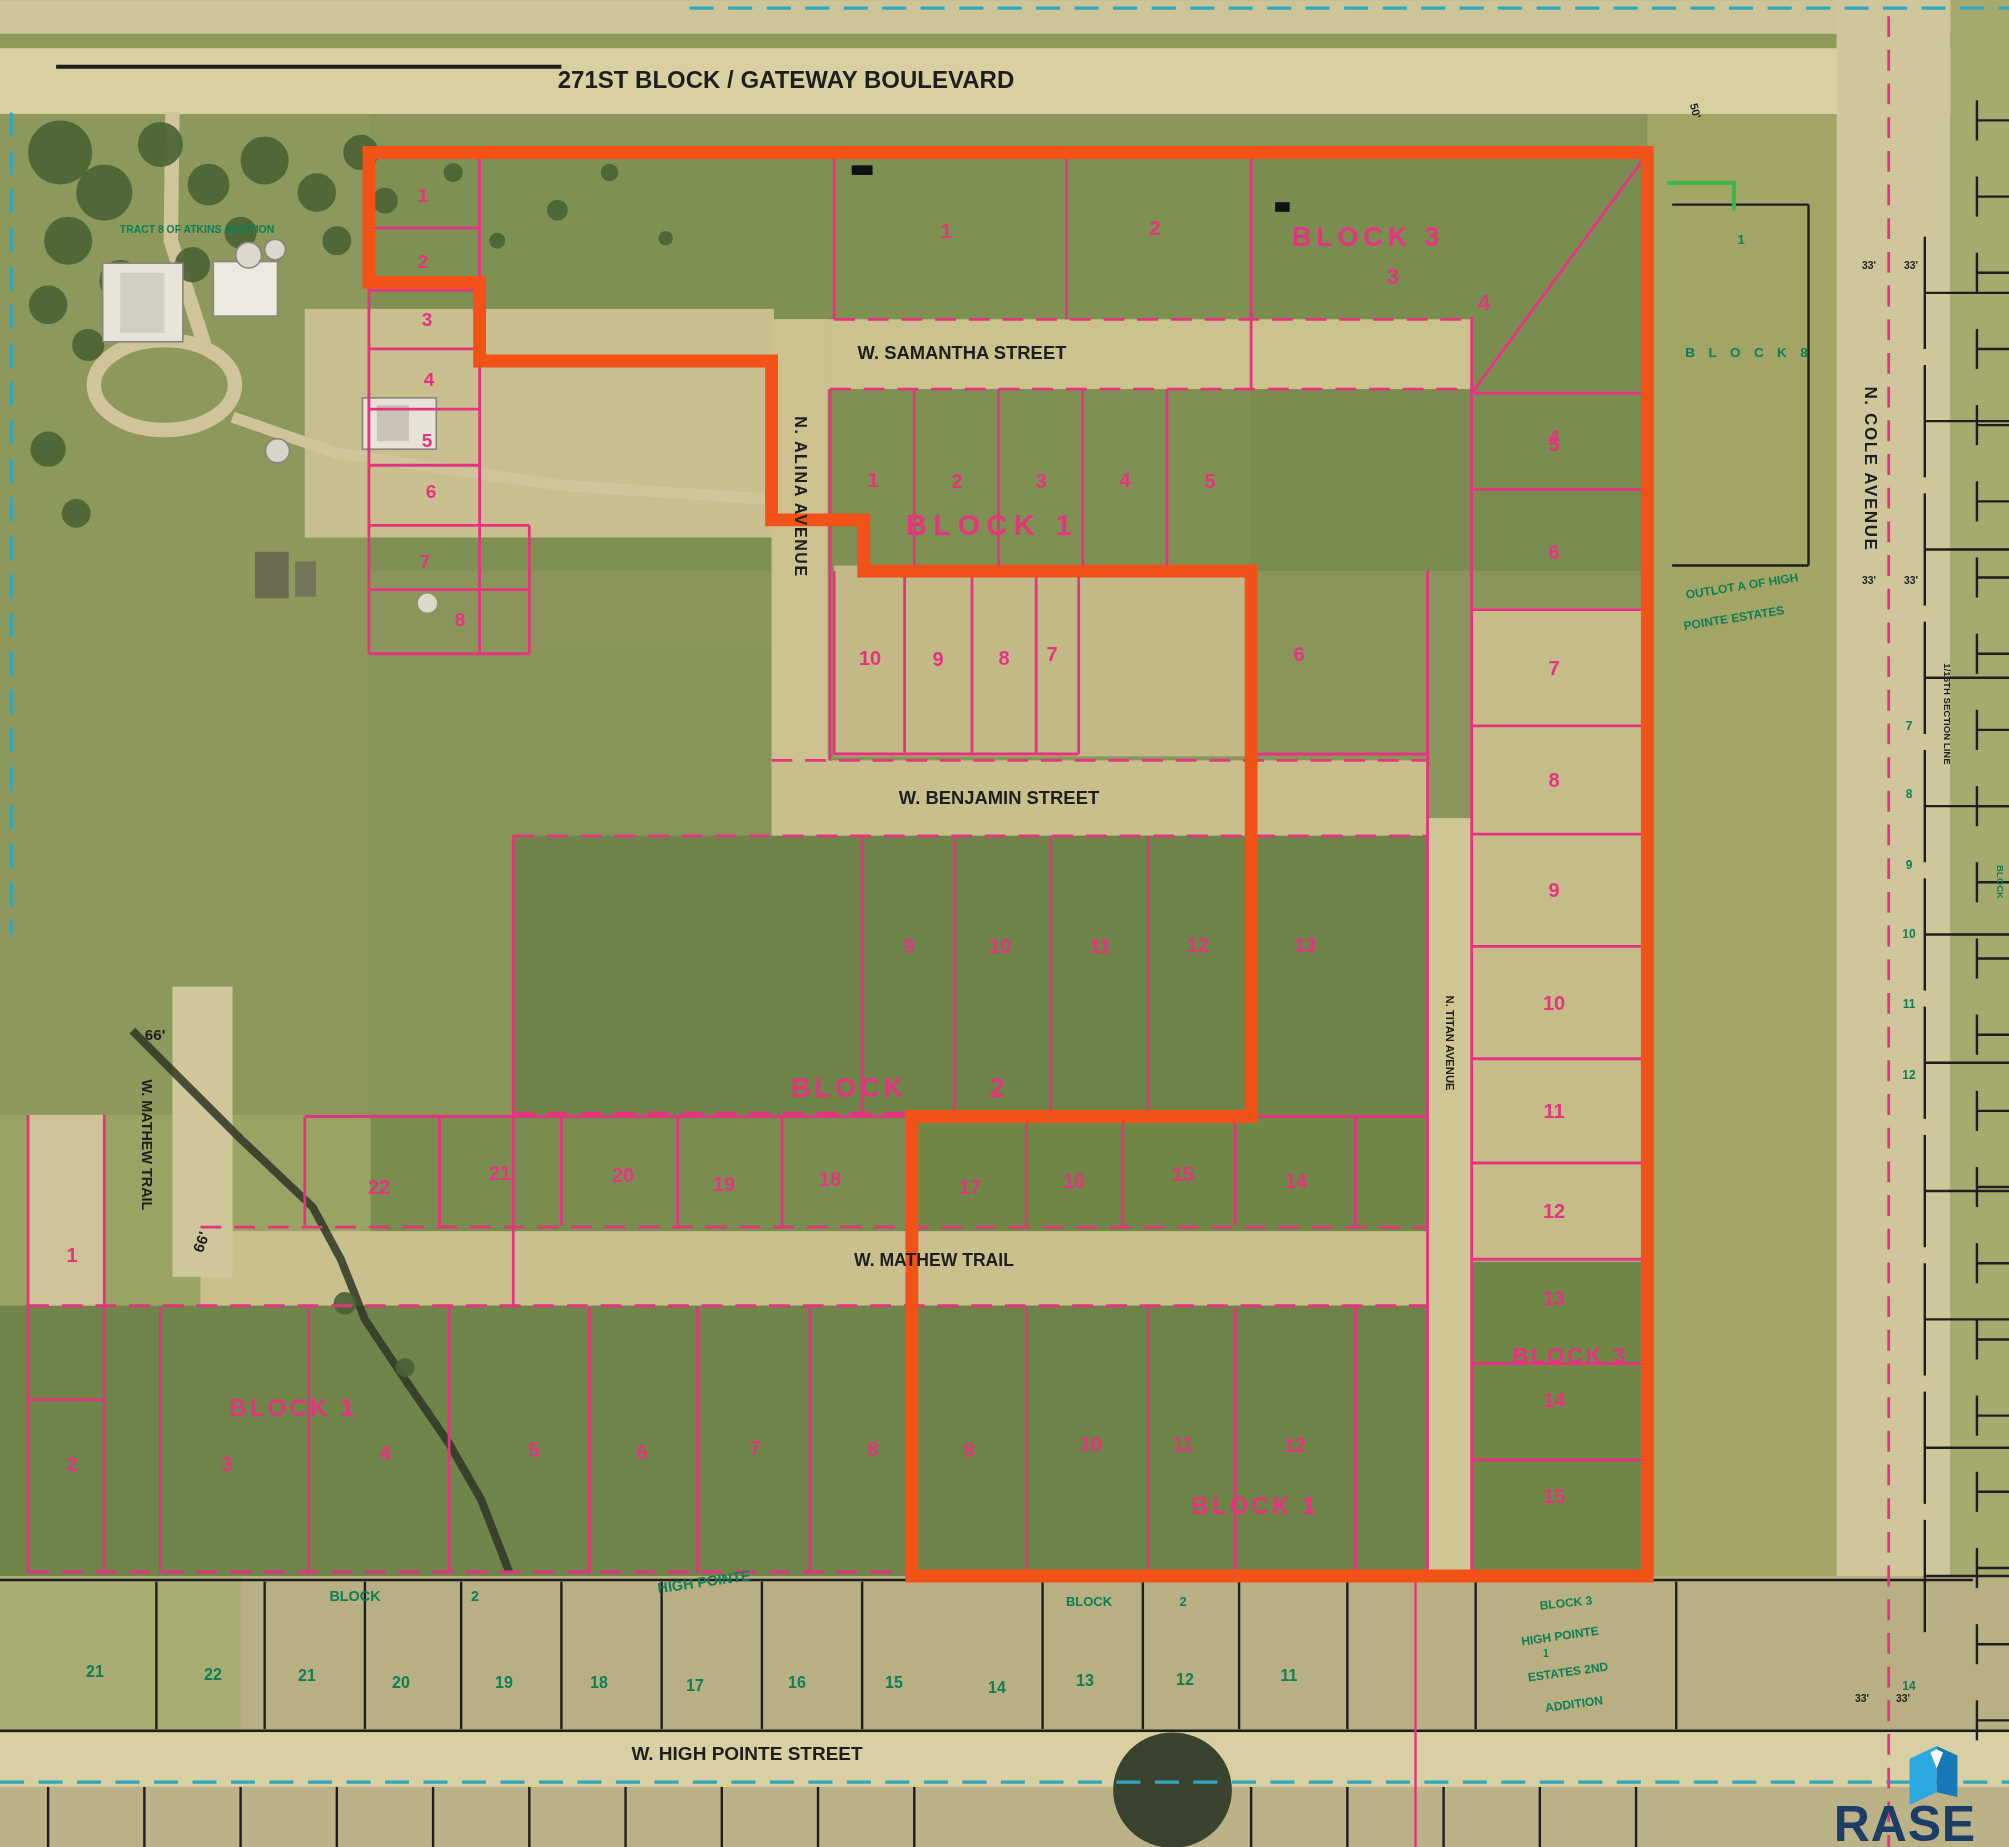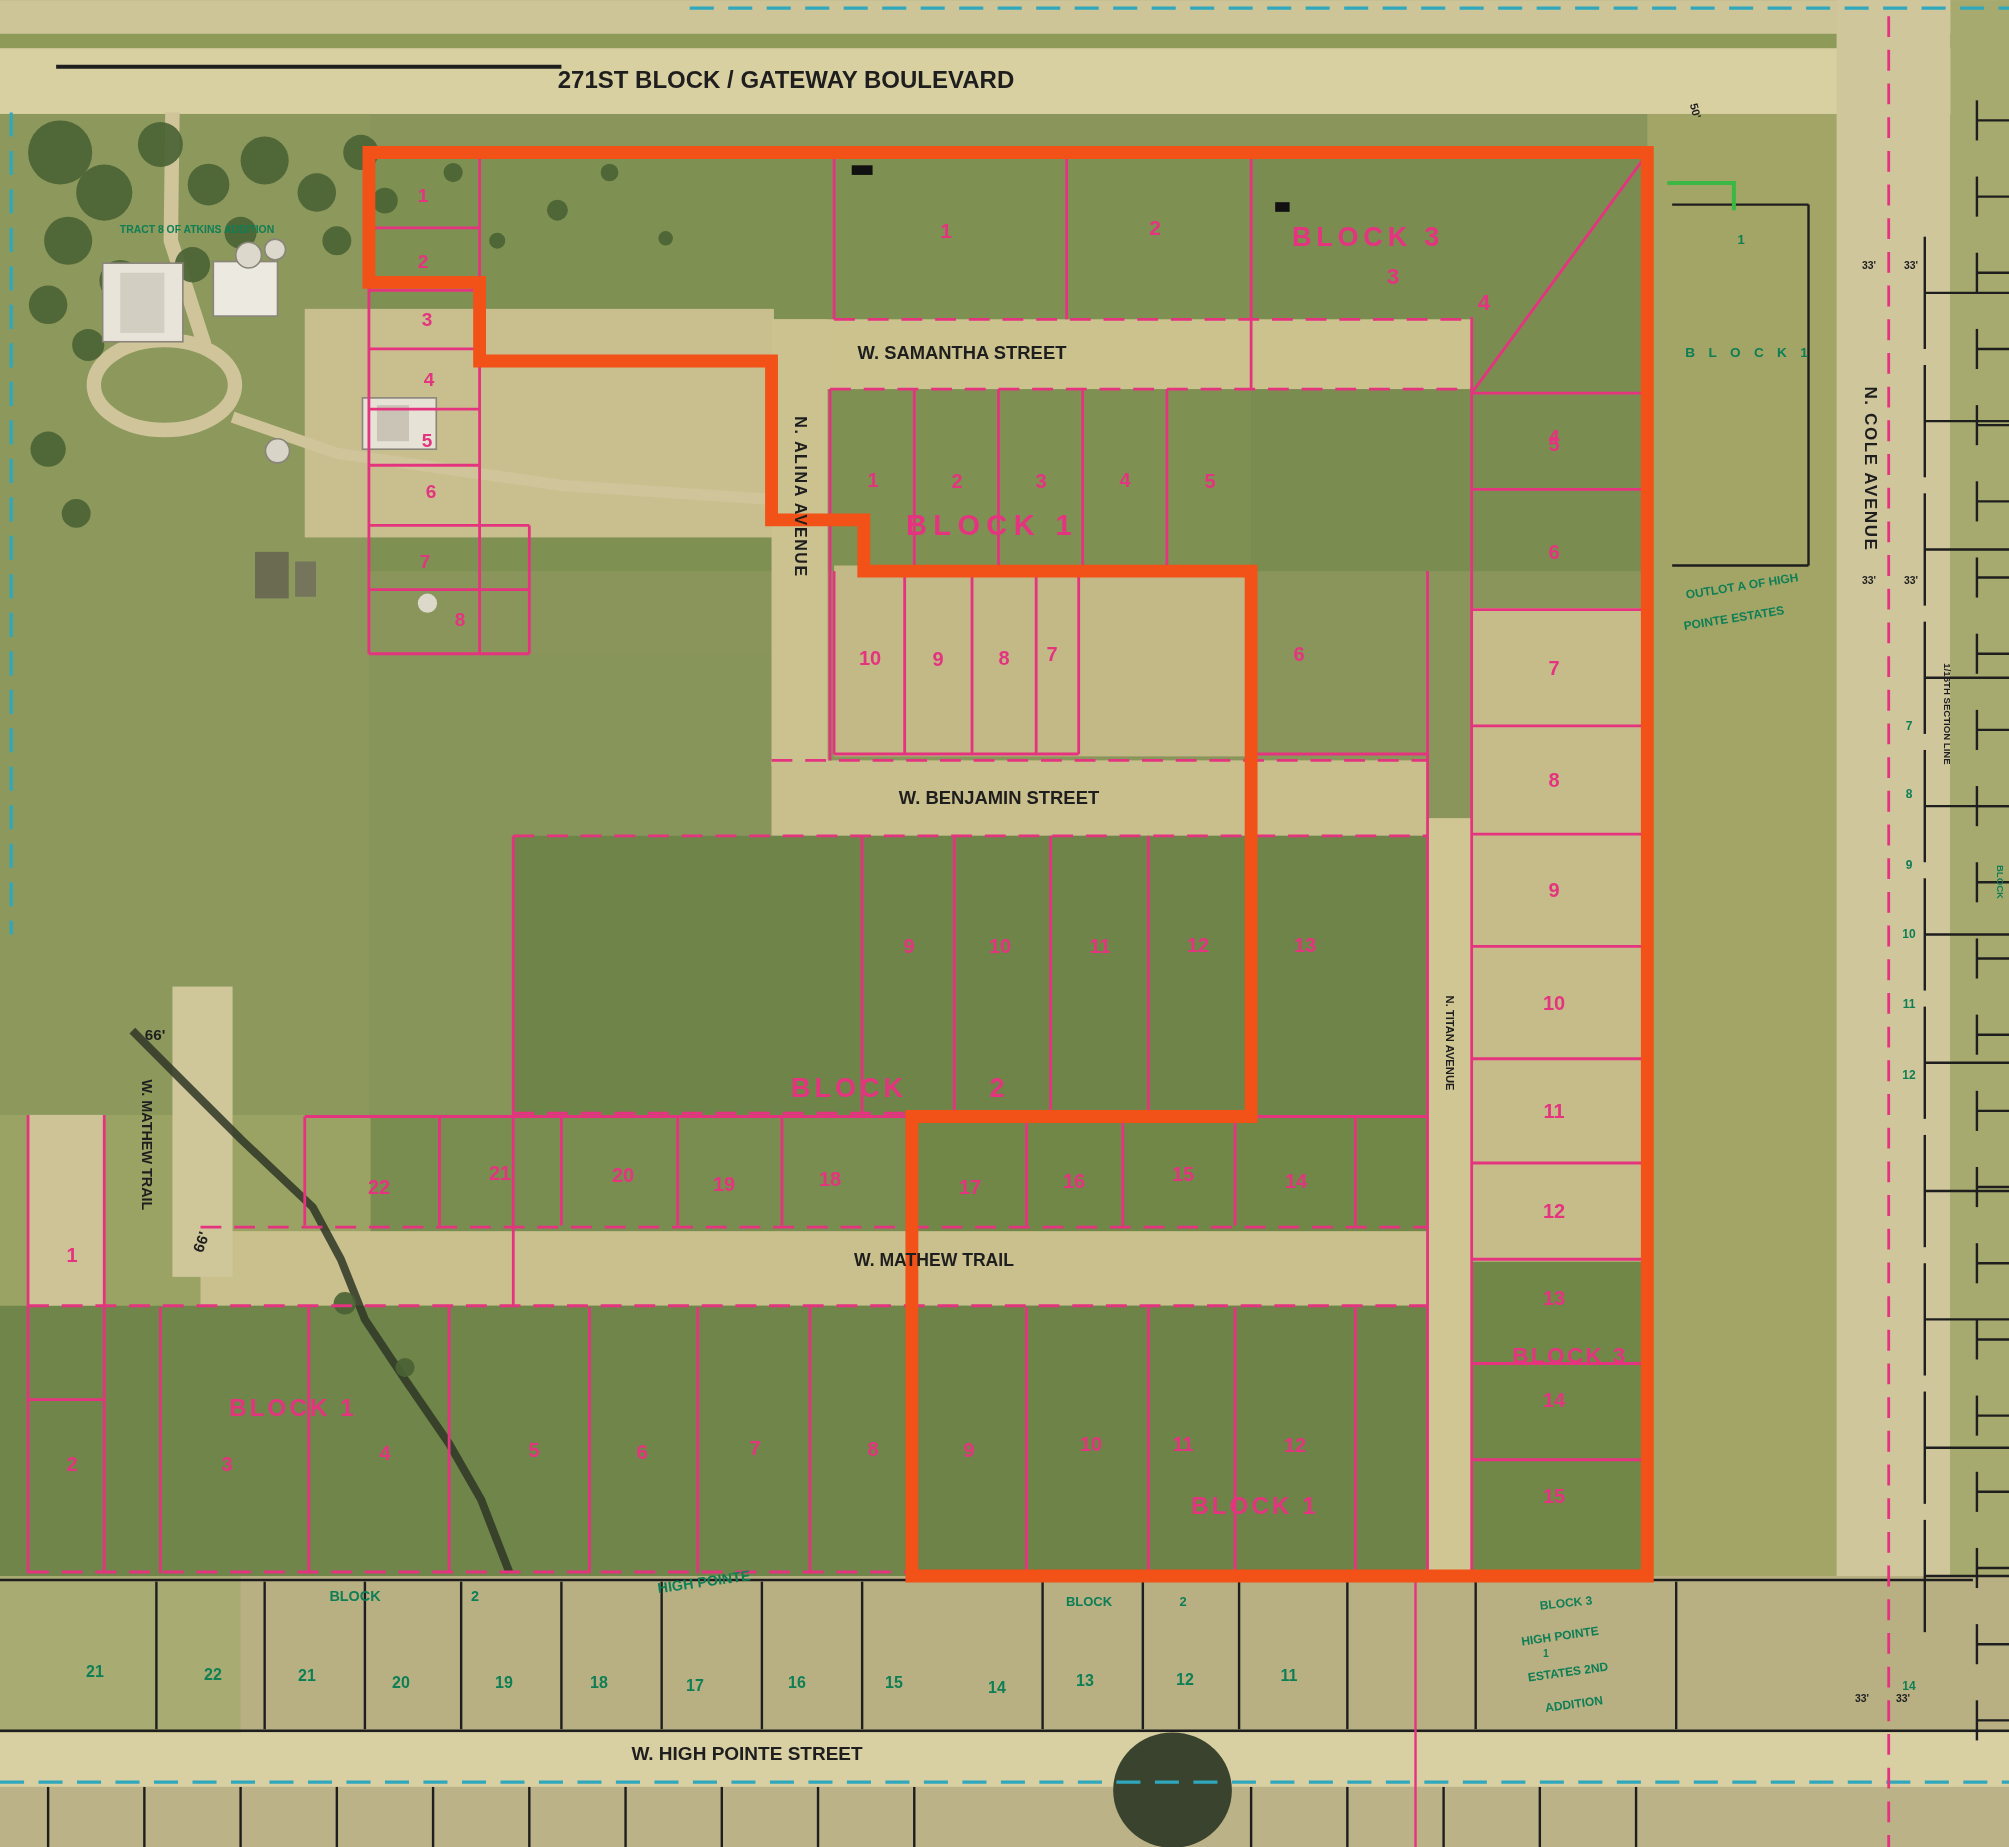--- a/index.html
+++ b/index.html
@@ -397,21 +397,21 @@
       <span class="lbl" style="left: 1554px; top: 1111px; font-size: 20px; color: rgb(229, 52, 127); transform: translate(-50%, -50%) rotate(0deg);">11</span>
       <span class="lbl" style="left: 1554px; top: 1211px; font-size: 20px; color: rgb(229, 52, 127); transform: translate(-50%, -50%) rotate(0deg);">12</span>
       <span class="lbl" style="left: 1554px; top: 1298px; font-size: 20px; color: rgb(229, 52, 127); transform: translate(-50%, -50%) rotate(0deg);">13</span>
       <span class="lbl" style="left: 1570px; top: 1356px; font-size: 22.5px; color: rgb(229, 52, 127); transform: translate(-50%, -50%) rotate(0deg); letter-spacing: 2.4px;">BLOCK 3</span>
       <span class="lbl" style="left: 1554px; top: 1400px; font-size: 20px; color: rgb(229, 52, 127); transform: translate(-50%, -50%) rotate(0deg);">14</span>
       <span class="lbl" style="left: 1554px; top: 1496px; font-size: 20px; color: rgb(229, 52, 127); transform: translate(-50%, -50%) rotate(0deg);">15</span>
     </div>
   <div class="layer">
       <span class="lbl" style="left: 197px; top: 230px; font-size: 10.4px; color: rgb(14, 126, 85); transform: translate(-50%, -50%) rotate(0deg);">TRACT 8 OF ATKINS ADDITION</span>
       <span class="lbl" style="left: 1741px; top: 239px; font-size: 13px; color: rgb(14, 126, 85); transform: translate(-50%, -50%) rotate(0deg);">1</span>
-      <span class="lbl" style="left: 1749px; top: 353px; font-size: 13.6px; color: rgb(14, 126, 85); transform: translate(-50%, -50%) rotate(0deg); letter-spacing: 4.8px;">B L O C K   1</span>
+      <span class="lbl" style="left: 1749px; top: 353px; font-size: 13.6px; color: rgb(14, 126, 85); transform: translate(-50%, -50%) rotate(0deg); letter-spacing: 4.8px;">B L O C K   8</span>
       <span class="lbl" style="left: 1742px; top: 586px; font-size: 12px; color: rgb(14, 126, 85); transform: translate(-50%, -50%) rotate(-9deg);">OUTLOT A OF HIGH</span>
       <span class="lbl" style="left: 1734px; top: 618px; font-size: 12px; color: rgb(14, 126, 85); transform: translate(-50%, -50%) rotate(-9deg);">POINTE ESTATES</span>
       <span class="lbl" style="left: 1909px; top: 726px; font-size: 12px; color: rgb(14, 126, 85); transform: translate(-50%, -50%) rotate(0deg);">7</span>
       <span class="lbl" style="left: 1909px; top: 794px; font-size: 12px; color: rgb(14, 126, 85); transform: translate(-50%, -50%) rotate(0deg);">8</span>
       <span class="lbl" style="left: 1909px; top: 865px; font-size: 12px; color: rgb(14, 126, 85); transform: translate(-50%, -50%) rotate(0deg);">9</span>
       <span class="lbl" style="left: 1909px; top: 934px; font-size: 12px; color: rgb(14, 126, 85); transform: translate(-50%, -50%) rotate(0deg);">10</span>
       <span class="lbl" style="left: 1909px; top: 1004px; font-size: 12px; color: rgb(14, 126, 85); transform: translate(-50%, -50%) rotate(0deg);">11</span>
       <span class="lbl" style="left: 1909px; top: 1075px; font-size: 12px; color: rgb(14, 126, 85); transform: translate(-50%, -50%) rotate(0deg);">12</span>
       <span class="lbl" style="left: 2000px; top: 882px; font-size: 9.6px; color: rgb(14, 126, 85); transform: translate(-50%, -50%) rotate(90deg);">BLOCK</span>
       <span class="lbl" style="left: 1909px; top: 1686px; font-size: 12px; color: rgb(14, 126, 85); transform: translate(-50%, -50%) rotate(0deg);">14</span>
@@ -433,14 +433,22 @@
       <span class="lbl" style="left: 1289px; top: 1676px; font-size: 16px; color: rgb(14, 126, 85); transform: translate(-50%, -50%) rotate(0deg);">11</span>
       <span class="lbl" style="left: 1089px; top: 1601px; font-size: 13px; color: rgb(14, 126, 85); transform: translate(-50%, -50%) rotate(0deg);">BLOCK</span>
       <span class="lbl" style="left: 1183px; top: 1601px; font-size: 13px; color: rgb(14, 126, 85); transform: translate(-50%, -50%) rotate(0deg);">2</span>
       <span class="lbl" style="left: 1566px; top: 1603px; font-size: 12px; color: rgb(14, 126, 85); transform: translate(-50%, -50%) rotate(-6deg);">BLOCK 3</span>
       <span class="lbl" style="left: 1560px; top: 1636px; font-size: 12px; color: rgb(14, 126, 85); transform: translate(-50%, -50%) rotate(-8deg);">HIGH POINTE</span>
       <span class="lbl" style="left: 1546px; top: 1654px; font-size: 10.4px; color: rgb(14, 126, 85); transform: translate(-50%, -50%) rotate(0deg);">1</span>
       <span class="lbl" style="left: 1568px; top: 1672px; font-size: 12px; color: rgb(14, 126, 85); transform: translate(-50%, -50%) rotate(-8deg);">ESTATES 2ND</span>
       <span class="lbl" style="left: 1574px; top: 1704px; font-size: 12px; color: rgb(14, 126, 85); transform: translate(-50%, -50%) rotate(-8deg);">ADDITION</span>
     </div>
 
+  <div id="logo">
+    <svg width="51" height="63" viewBox="0 0 64 78">
+      <polygon points="2,18 36,2 36,60 2,76" fill="#2BA9E0"></polygon>
+      <polygon points="36,2 62,14 62,66 36,60" fill="#1779B8"></polygon>
+      <polygon points="28,10 36,6 44,10 36,30" fill="#ffffff"></polygon>
+    </svg>
+    <span class="word">RASE</span>
+  </div>
 </div>
 
 
 </body></html>

